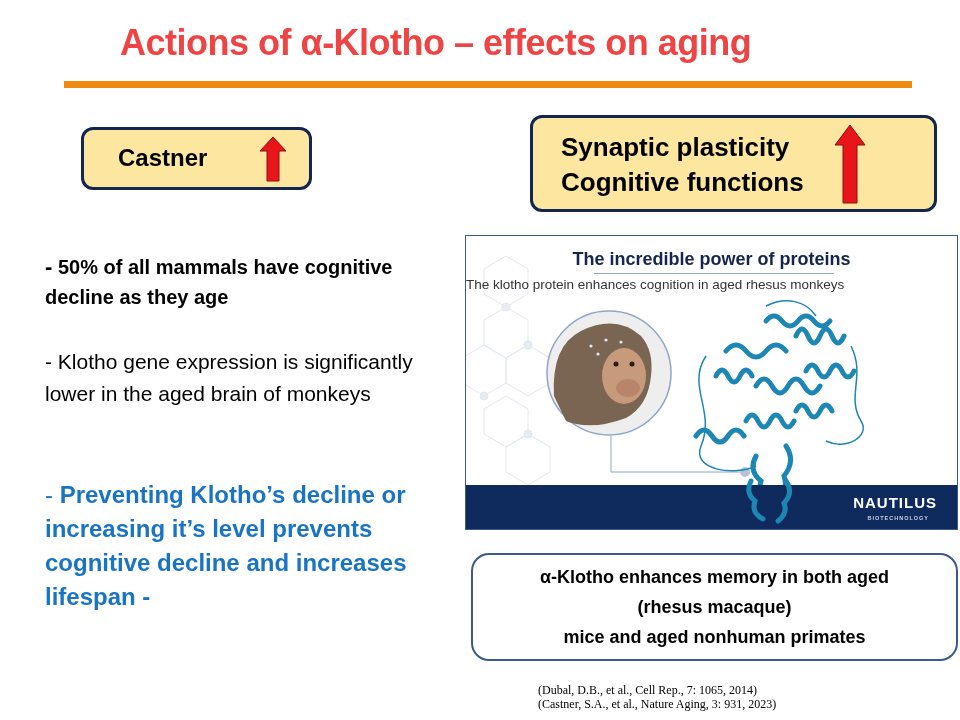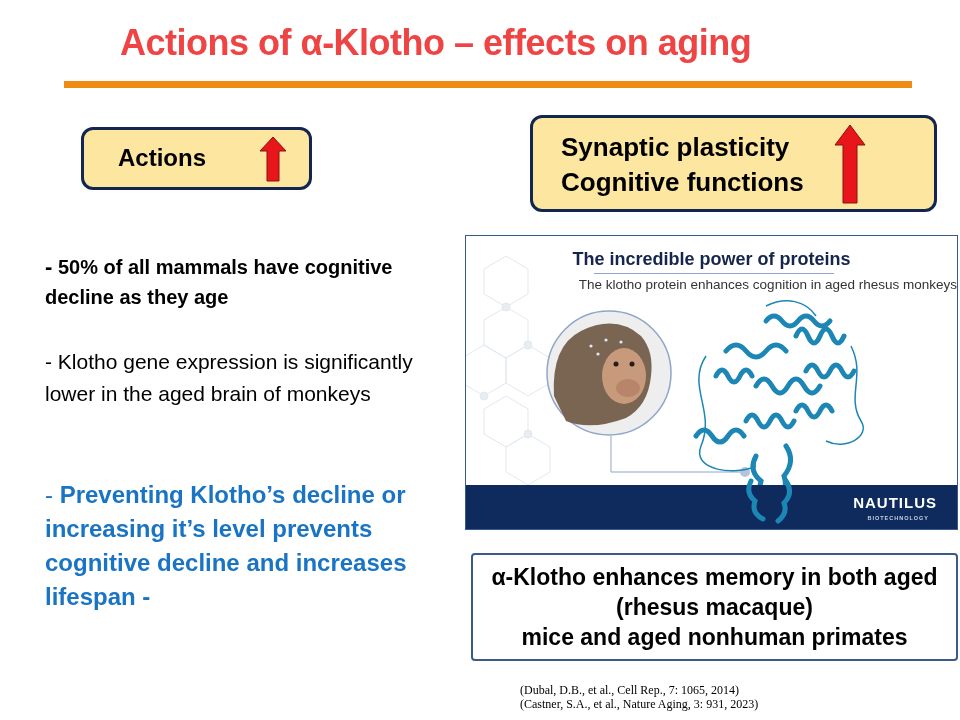--- a/index.html
+++ b/index.html
@@ -15,37 +15,37 @@
   .synaptic .label { left:28px; top:12px; font-size:26px; line-height:35px; }
   .text-block { position:absolute; left:45px; color:#000; }
   .b1 { top:252px; font-size:20px; font-weight:bold; line-height:30px; width:400px; }
   .b1 .dash { font-size:22px; }
   .b2 { top:346px; font-size:21px; line-height:32px; width:400px; }
   .b3 { top:478px; font-size:24px; line-height:34px; color:#1a74c4; width:400px; font-weight:bold; }
   .b3 .dash { font-weight:normal; }
   .figure { position:absolute; left:465px; top:235px; width:493px; height:295px; border:1px solid #3a5a8c; box-sizing:border-box; background:#ffffff; overflow:hidden; }
   .fig-title { position:absolute; left:0; width:100%; top:13px; text-align:center; font-size:18px; font-weight:bold; color:#15254e; }
   .fig-underline { position:absolute; left:128px; top:37px; width:240px; height:1px; background:#8fa6c9; }
-  .fig-sub { position:absolute; left:0; width:100%; top:41px; text-align:right; font-size:13.5px; color:#333; }
+  .fig-sub { position:absolute; left:0; width:100%; top:41px; text-align:left; font-size:13.5px; color:#333; }
   .fig-band { position:absolute; left:0; top:249px; width:100%; height:46px; background:#0f2a5c; }
   .fig-brand { position:absolute; right:20px; top:258px; color:#ffffff; font-size:15px; letter-spacing:1px; font-weight:bold; }
   .fig-brand-sub { position:absolute; right:28px; top:279px; color:#c9d3e6; font-size:5.5px; letter-spacing:1px; font-weight:bold; }
   .fig-svg { position:absolute; left:0; top:0; }
-  .memory-box { position:absolute; left:471px; top:553px; width:487px; height:108px; border:2.5px solid #3a5a8c; border-radius:4px; box-sizing:border-box; background:#fff; text-align:center; font-weight:bold; font-size:23px; line-height:30px; padding-top:7px; color:#000; }
+  .memory-box { position:absolute; left:471px; top:553px; width:487px; height:108px; border:2.5px solid #3a5a8c; border-radius:18px; box-sizing:border-box; background:#fff; text-align:center; font-weight:bold; font-size:18px; line-height:30px; padding-top:7px; color:#000; }
   .refs { position:absolute; left:520px; top:683px; font-family:"Liberation Serif", serif; font-size:12px; line-height:14px; color:#000; }
-  .refs div { white-space:nowrap; }
+  .refs div { white-space:nowrap;margin-left:18px; }
 </style>
 </head>
 <body>
 
 <div class="title">Actions of α-Klotho – effects on aging</div>
 <div class="title-rule"></div>
 
 <div class="callout lifespan">
-  <span class="label">Actions</span>
+  <span class="label">Castner</span>
   <svg class="up-arrow" style="left:174px;top:5px" width="30" height="48" viewBox="0 0 30 48">
     <polygon points="15,2 28,16 21,16 21,46 9,46 9,16 2,16" fill="#e8161b" stroke="#8a1010" stroke-width="1"></polygon>
   </svg>
 </div>
 
 <div class="callout synaptic">
   <div class="label">
     <div>Synaptic plasticity</div>
     <div>Cognitive functions</div>
   </div>

